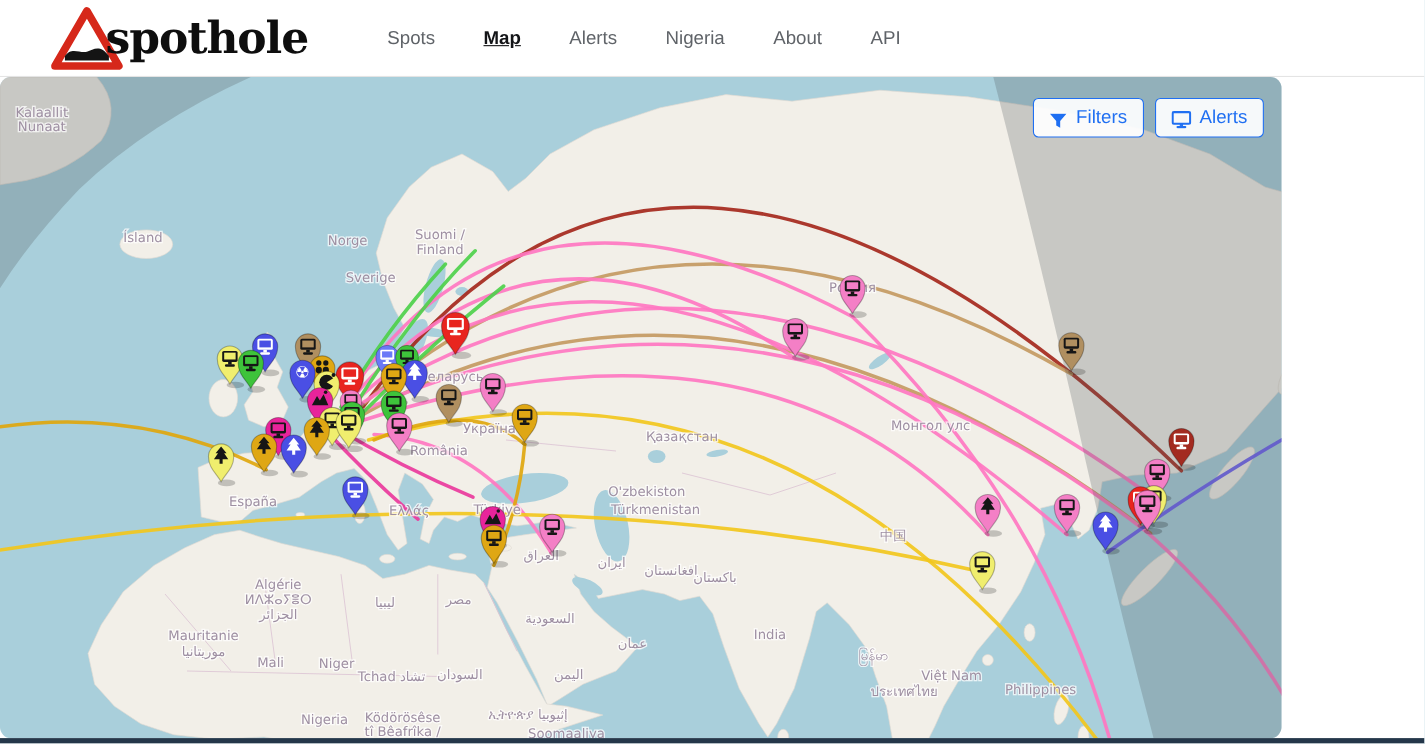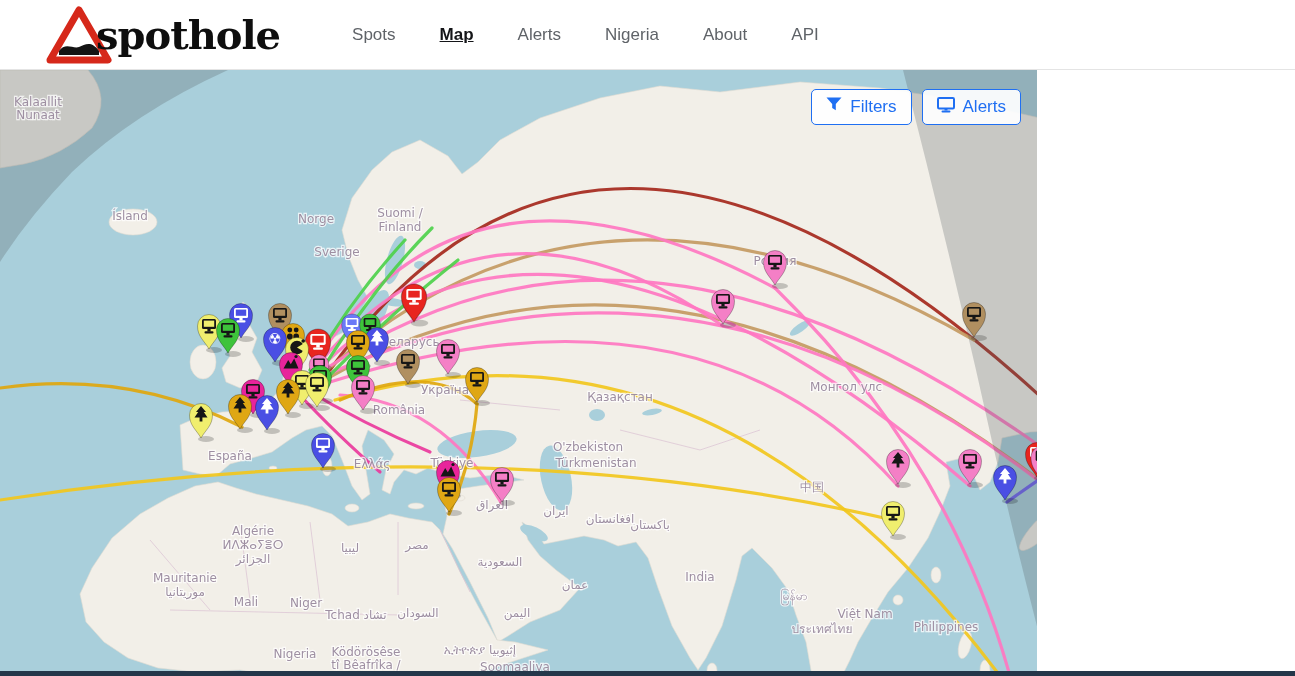--- a/index.html
+++ b/index.html
@@ -7,25 +7,25 @@
 
   
   .header { height:70px; background:#fff; border-bottom:1px solid #e4e4e4; display:flex; align-items:center; position:relative; z-index:30;padding-left:44px; }
   .logo { display:flex; align-items:center; padding-left:2px; cursor:pointer; }
   .logo-text { font-family:"DejaVu Serif", serif; font-weight:800; font-size:40px; color:#0e0e0e; letter-spacing:-1px; margin-left:-16px; }
   .nav { display:flex; gap:44px; margin-left:72px; list-style:none; }
   .nav-item { font-size:17px; color:#5f6368; cursor:pointer; }
   .nav-item.active { color:#141518; font-weight:700;text-decoration:underline; }
 
   
-  .map-wrap { position:relative; width:1037px; height:601px; background:var(--ocean,#a9cfdb); overflow:hidden; }
+  .map-wrap { position:relative; width:1165px; height:601px; background:var(--ocean,#a9cfdb); overflow:hidden;border-radius:10px; }
   #map-svg { position:absolute; left:0; top:0; }
   .map-label { fill:var(--label,#9e8fa2); font-family:"DejaVu Sans", sans-serif; paint-order:stroke; stroke:rgba(255,255,255,.75); stroke-width:2.4px; font-size:12px; text-anchor:middle; }
   .map-controls { position:absolute; top:19px; right:16px; display:flex; gap:10px; z-index:20; }
-  .map-btn { display:flex; align-items:flex-start; gap:8px; background:rgba(255,255,255,.92); border:1px solid var(--accent,#1f6ff2); color:var(--accent,#1f6ff2); border-radius:5px; padding:7px 14px; font-size:17px; cursor:pointer; }
+  .map-btn { display:flex; align-items:flex-end; gap:8px; background:rgba(255,255,255,.92); border:1px solid var(--accent,#1f6ff2); color:var(--accent,#1f6ff2); border-radius:5px; padding:7px 14px; font-size:17px; cursor:pointer; }
   .map-btn svg { display:block; }
 
   
   .footer-bar { height:5px; background:var(--footer,#24374a); }
 </style>
 </head>
 <body>
 
 <div class="header">
   <div class="logo">

